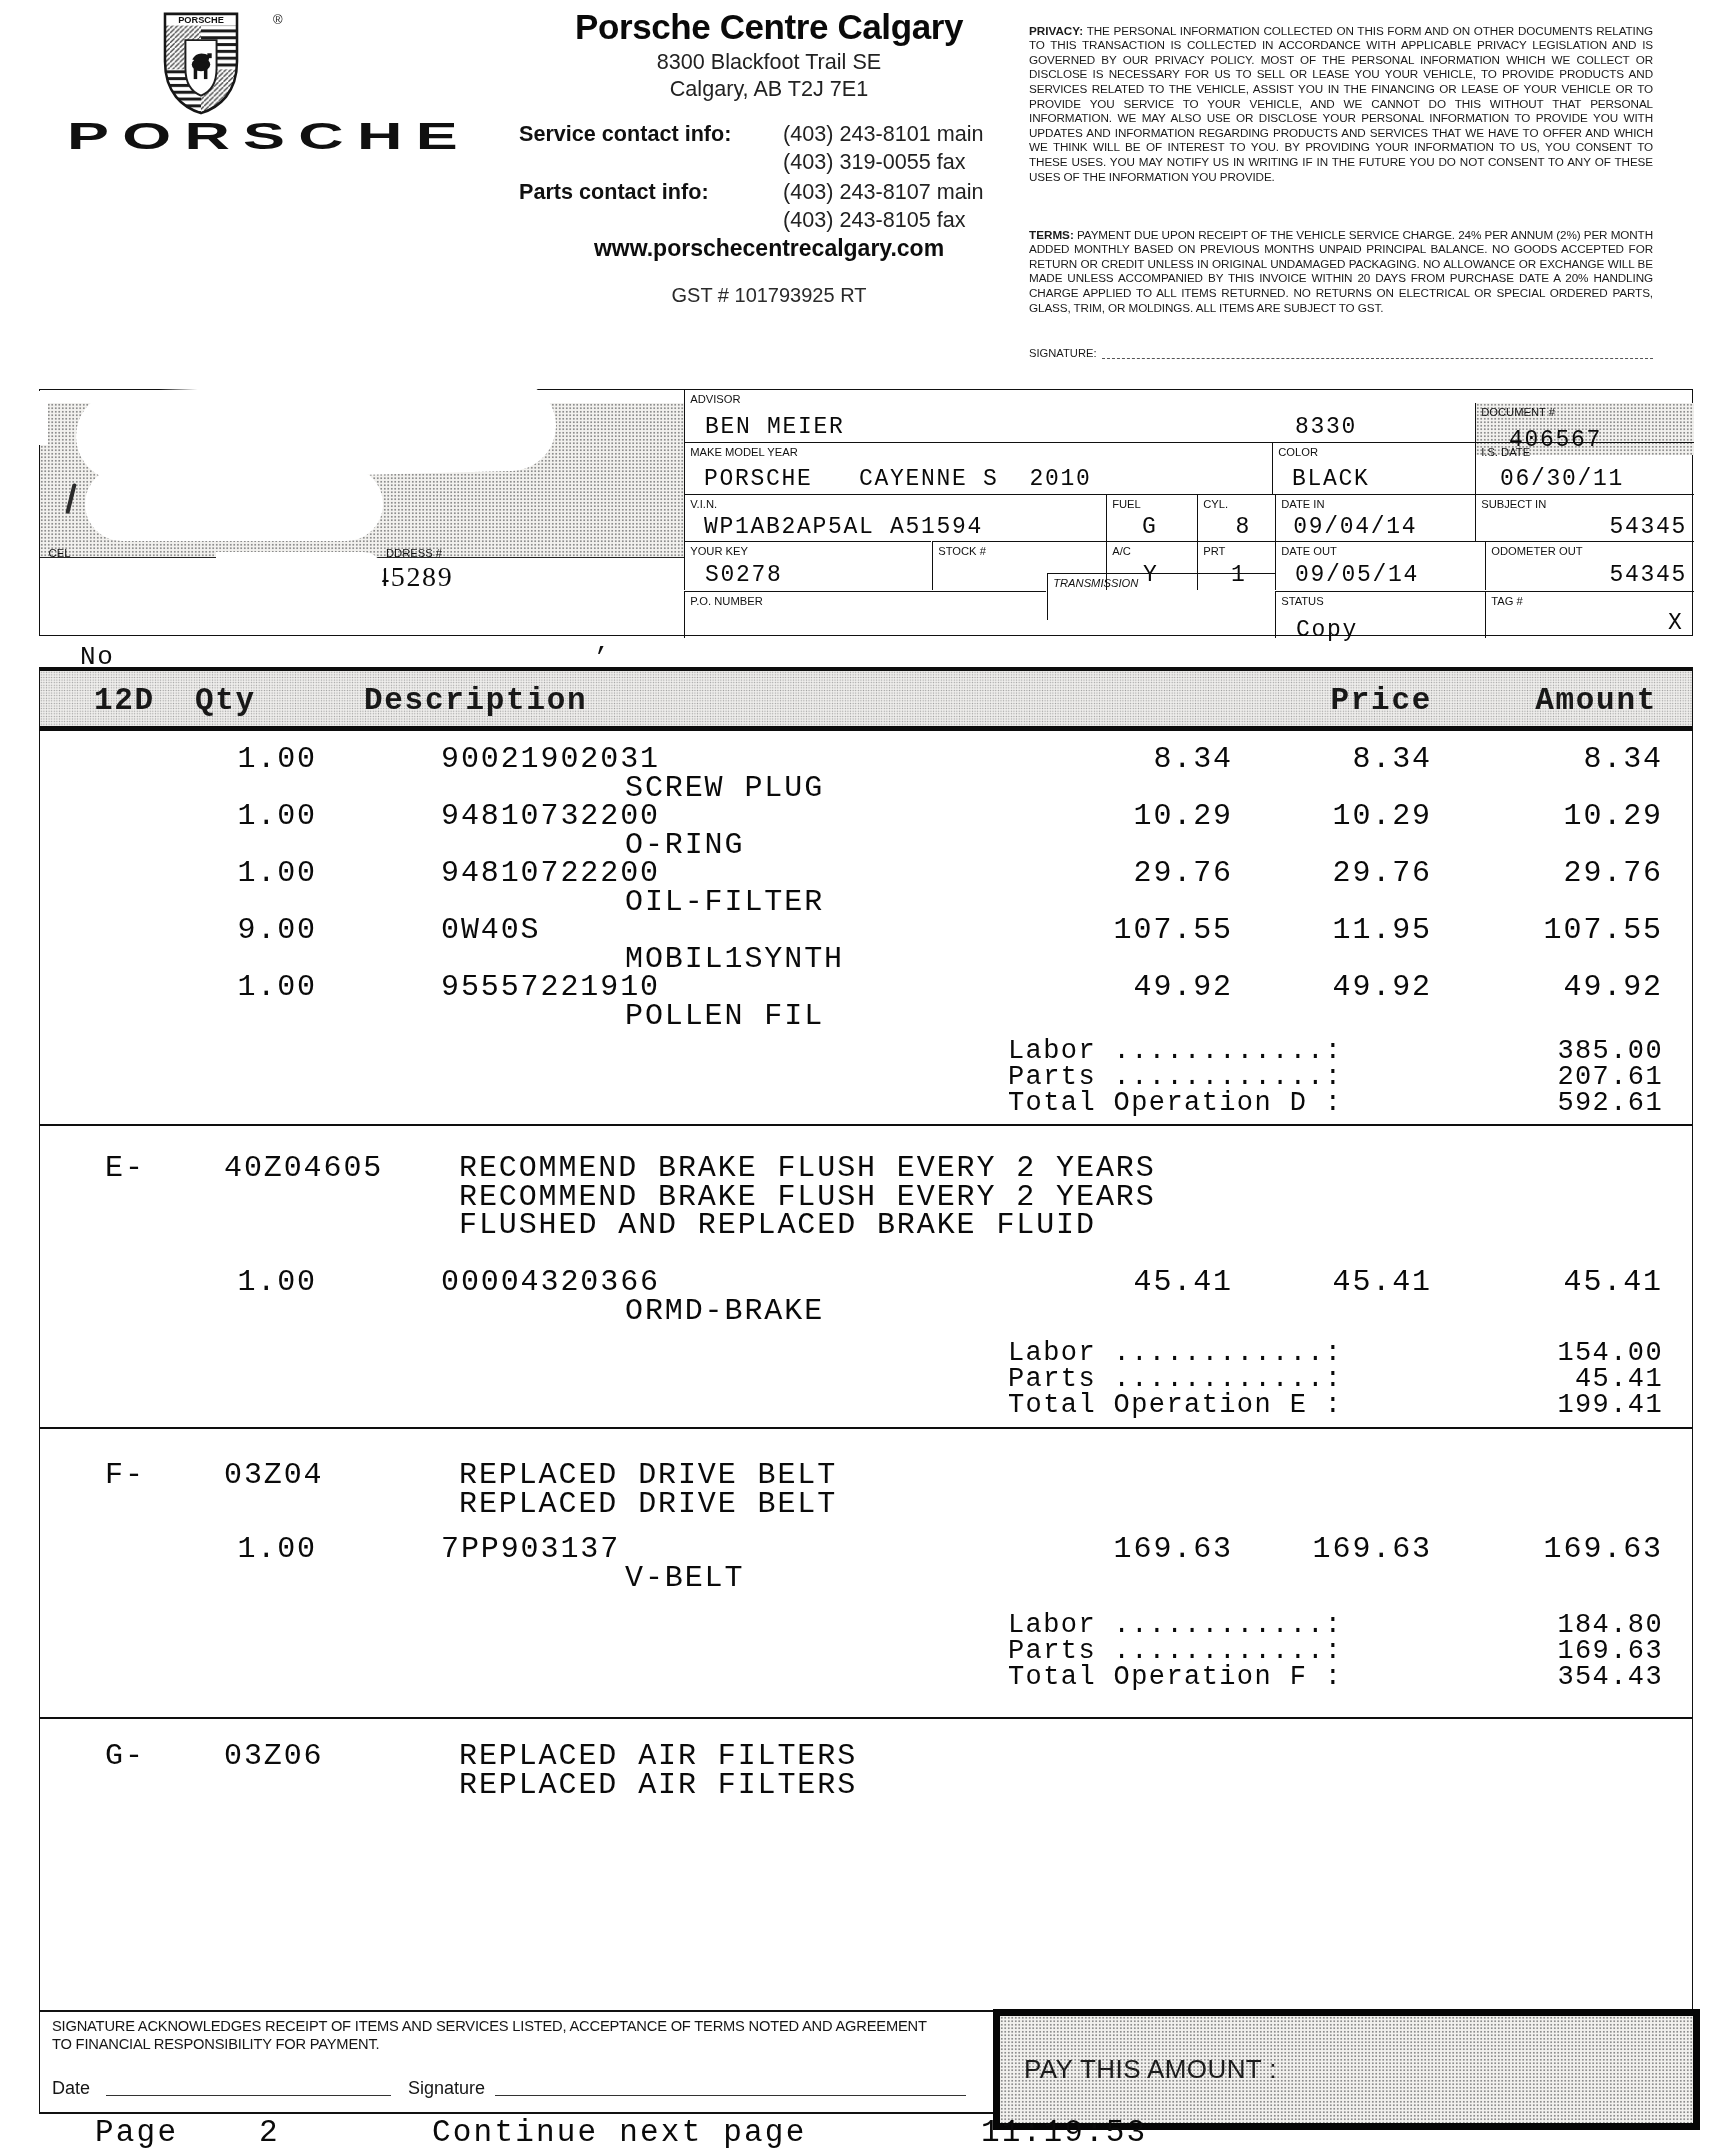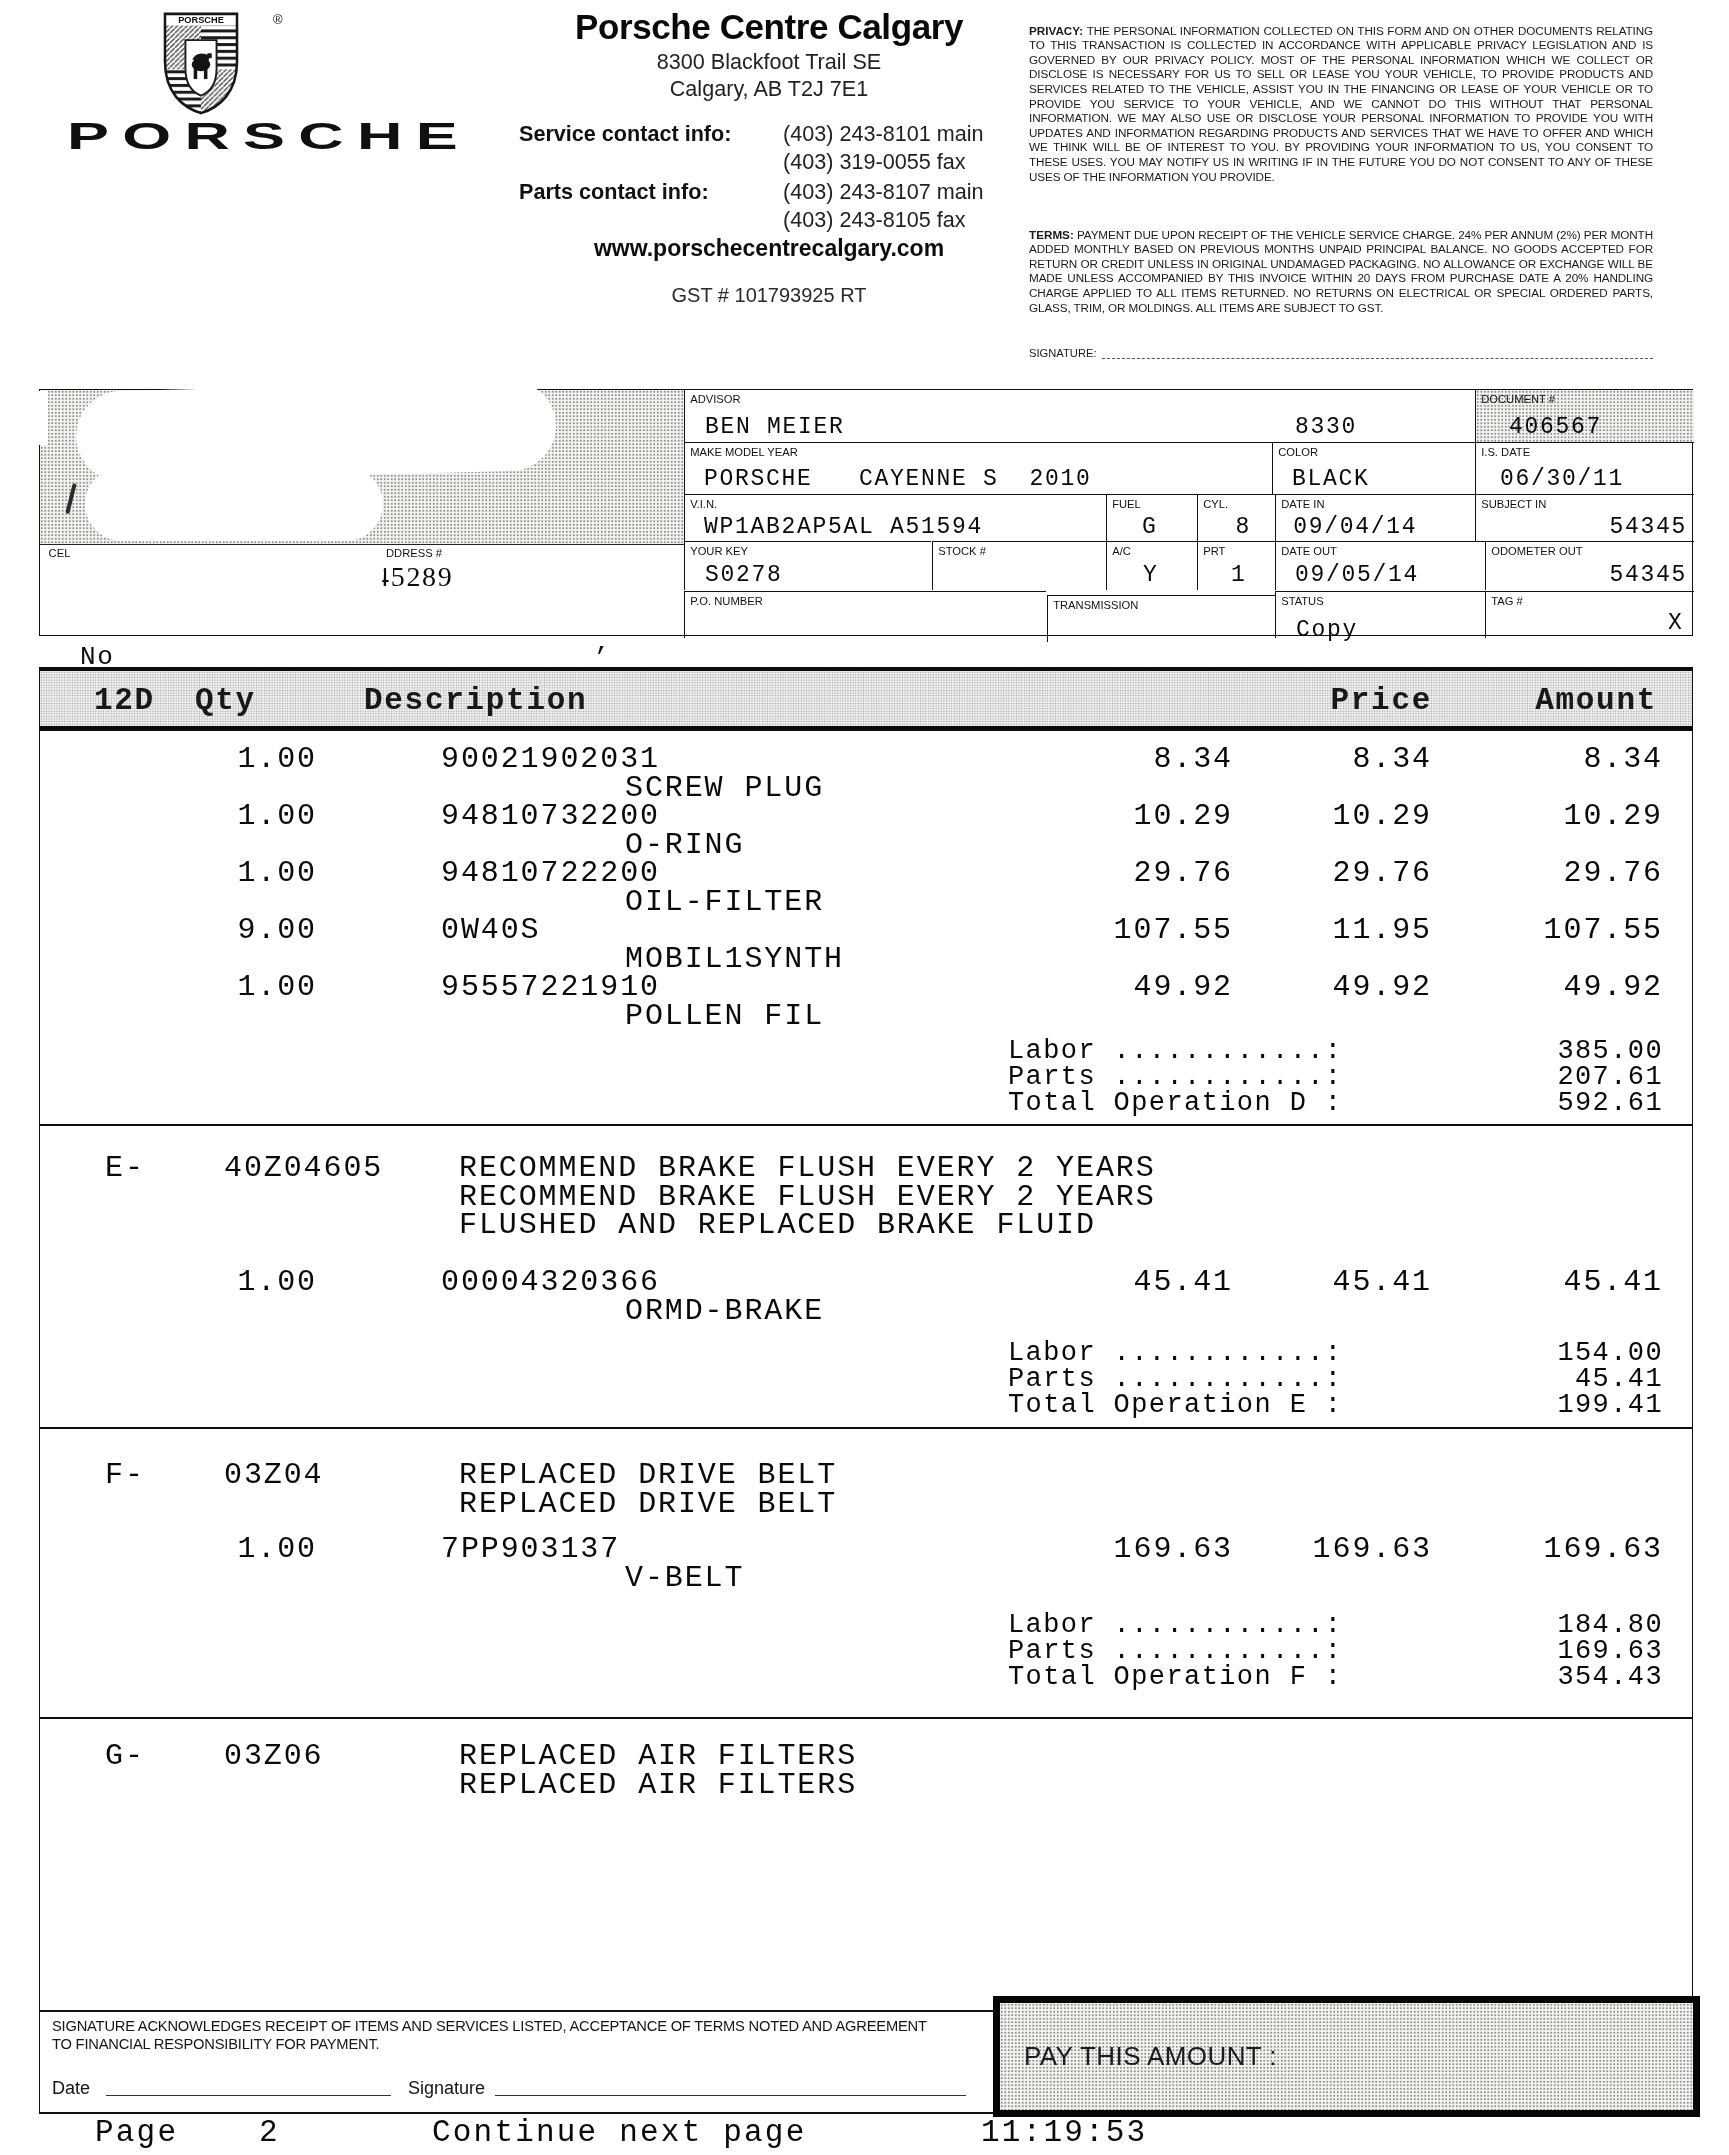--- a/index.html
+++ b/index.html
@@ -1,21 +1,21 @@
 <!DOCTYPE html>
 <html style="font-size:14px"><head>
 <meta charset="utf-8">
 <style>
   html,body{margin:0;padding:0;background:#e8e8e8;}
   .page{position:relative;width:1729px;height:2156px;background:#ffffff;overflow:hidden;
         font-family:"Liberation Sans",sans-serif;color:#0d0d0d;}
   .abs{position:absolute;}
   .halftone{background-color:#f3f2ef;
     background-image:radial-gradient(circle,#8d8d8d 0.9px,transparent 1.1px);
-    background-size:3.5px 3.5px;}
+    background-size:3.5px 3.5px;margin-top:13px;}
   .halftone-fine{background-color:#efeeec;
     background-image:radial-gradient(circle,#9a9a9a 0.7px,transparent 0.9px);
     background-size:2.6px 2.6px;}
   .mono{font-family:"Liberation Mono","DejaVu Sans Mono",monospace;}
 
   
   .crest{left:130px;top:8.6px;width:142px;height:109px;}
   .reg-mark{left:273px;top:12px;font-size:13px;color:#222;}
   .wordmark{left:67px;top:116px;font-size:37px;font-weight:700;letter-spacing:7.8px;
             transform:scaleX(1.70);transform-origin:left center;white-space:nowrap;color:#101010;}
@@ -48,21 +48,21 @@
   #c-cyl{left:1157px;top:104px;width:78px;height:48px;}
   #c-datein{left:1235px;top:104px;width:201px;height:48px;}
   #c-odoin{left:1435px;top:104px;width:219px;height:48px;}
   #c-key{left:644px;top:151px;width:247px;height:49px;}
   #c-stock{left:892px;top:151px;width:175px;height:49px;}
   #c-ac{left:1066px;top:151px;width:91px;height:49px;}
   #c-prt{left:1157px;top:151px;width:78px;height:49px;}
   #c-dateout{left:1235px;top:151px;width:210px;height:49px;}
   #c-odoout{left:1445px;top:151px;width:209px;height:49px;}
   #c-po{left:644px;top:201px;width:362px;height:47px;}
-  #c-trans{left:1007px;top:205px;width:228px;height:47px;}
+  #c-trans{left:1007px;top:183px;width:228px;height:47px;font-style:italic;}
   #c-status{left:1235px;top:201px;width:210px;height:47px;}
   #c-tag{left:1445px;top:201px;width:209px;height:47px;}
 
   .cust-dotted{position:absolute;left:0;top:0;width:644px;height:154px;border-bottom:1.7px solid #222;}
   .cust-small{position:absolute;font-size:11.2px;color:#111;}
   .cust-num{position:absolute;font-size:28px;letter-spacing:1.7px;
             font-family:Liberation Serif, serif;}
   .blob{position:absolute;background:#fff;}
   .pen-mark{position:absolute;left:69px;top:483px;width:3.5px;height:31px;background:#2b2b2b;
             border-radius:2.6px;transform:rotate(14deg);}

